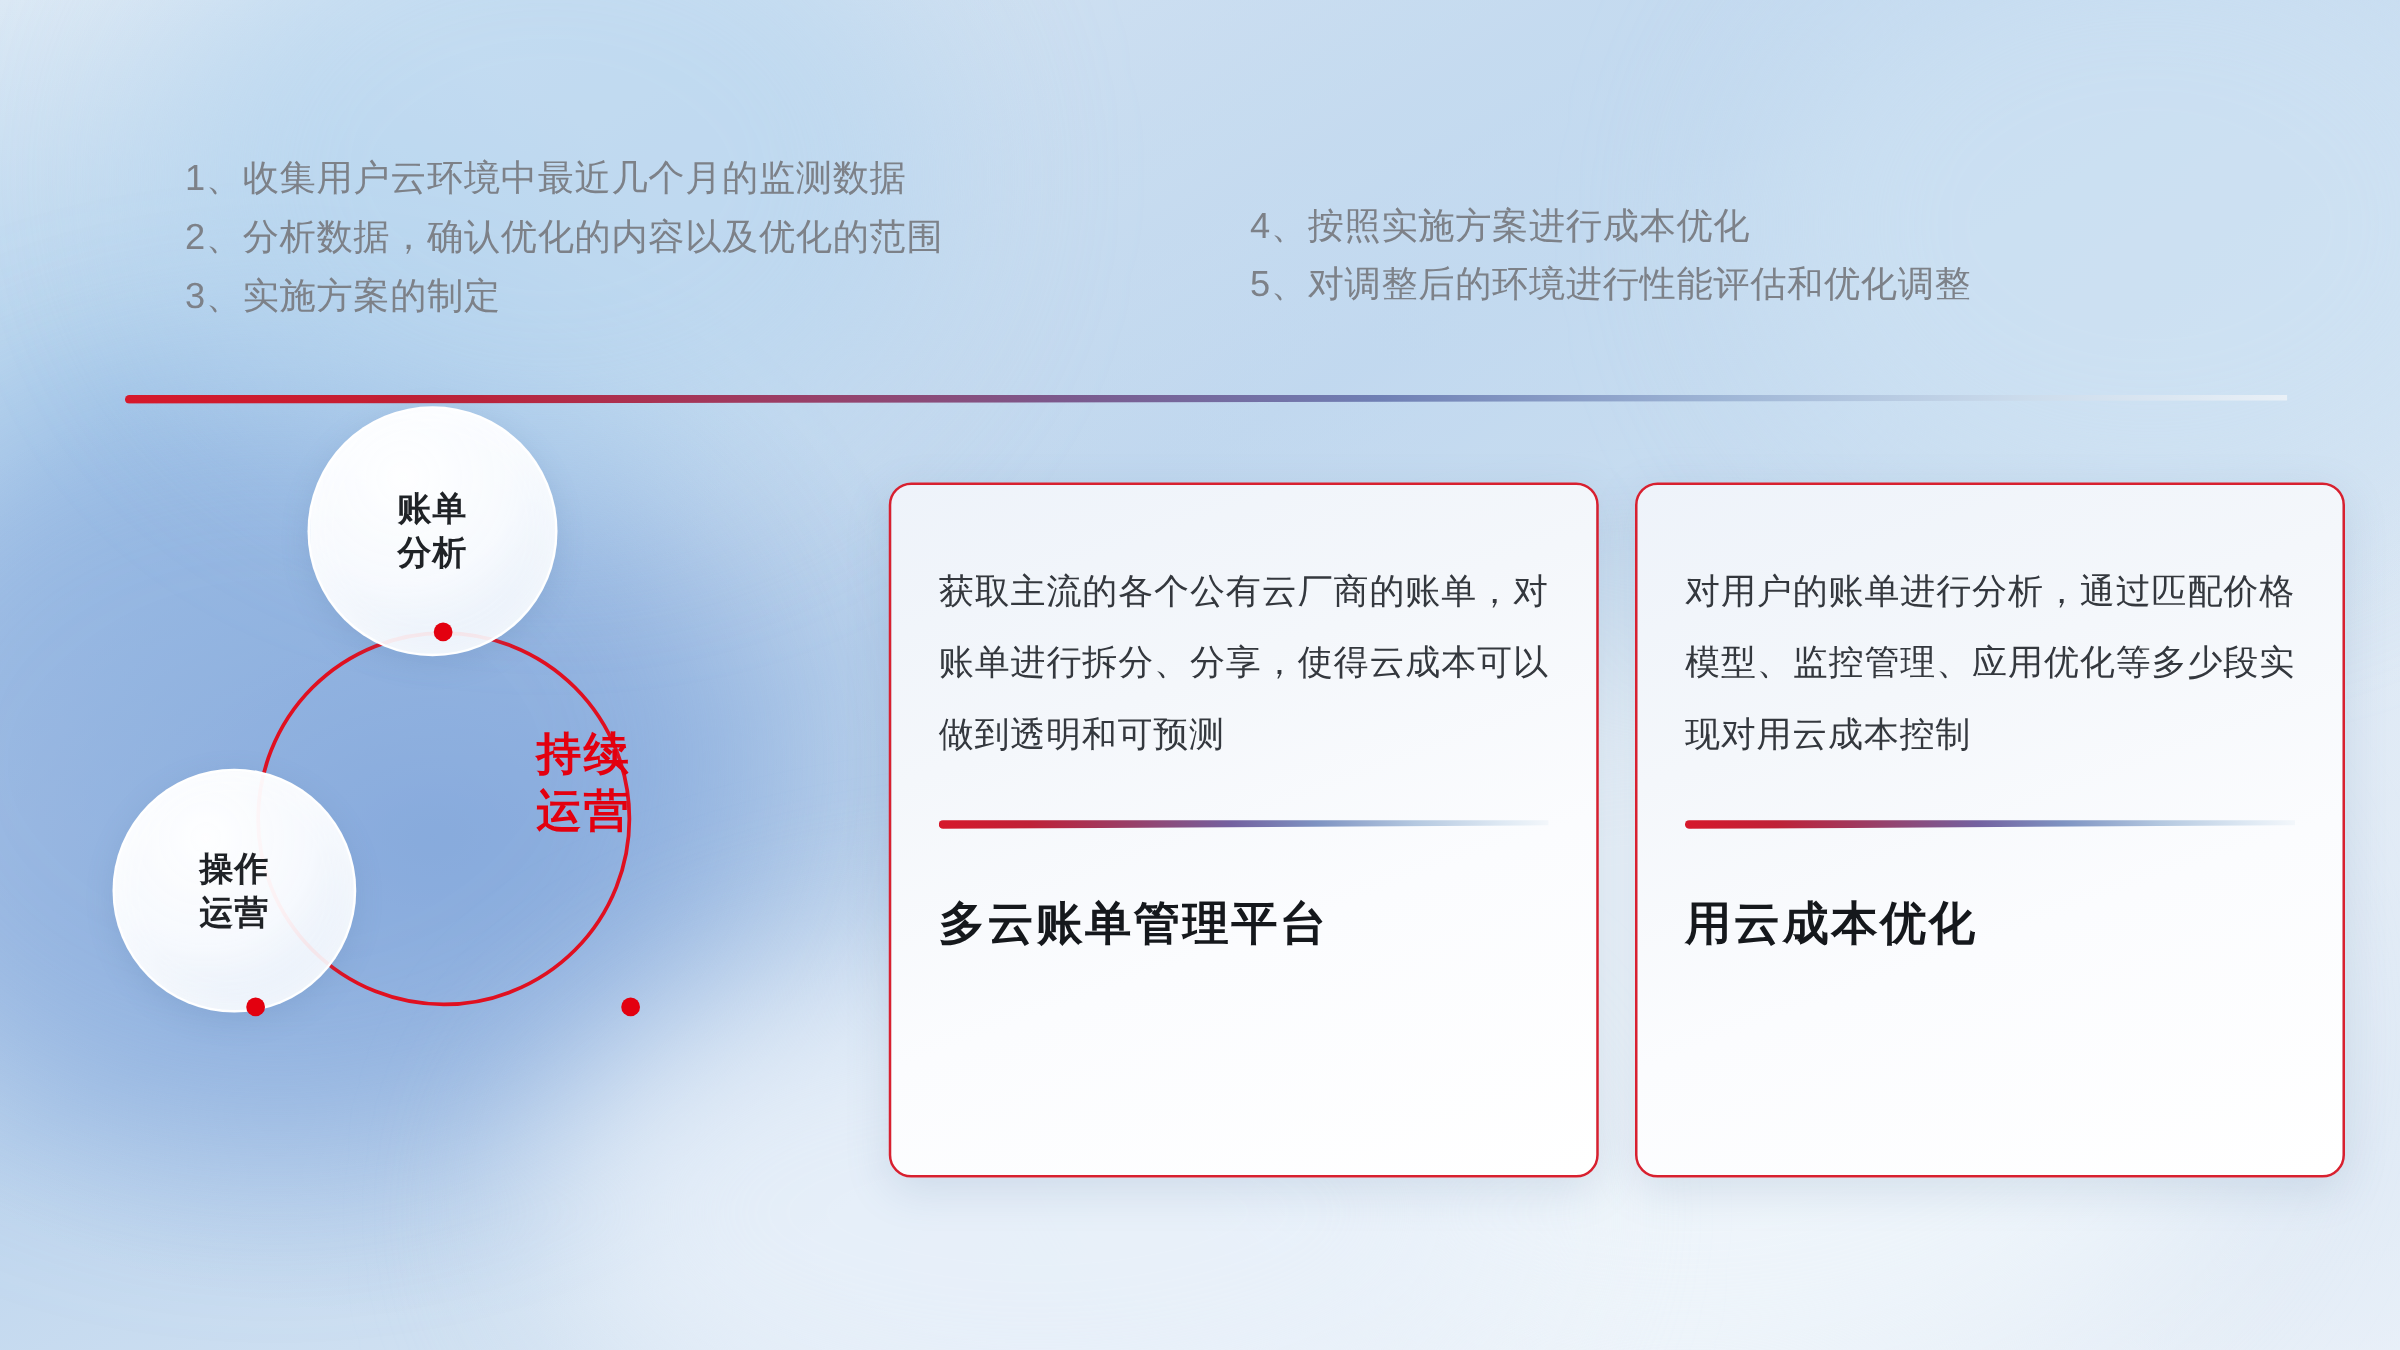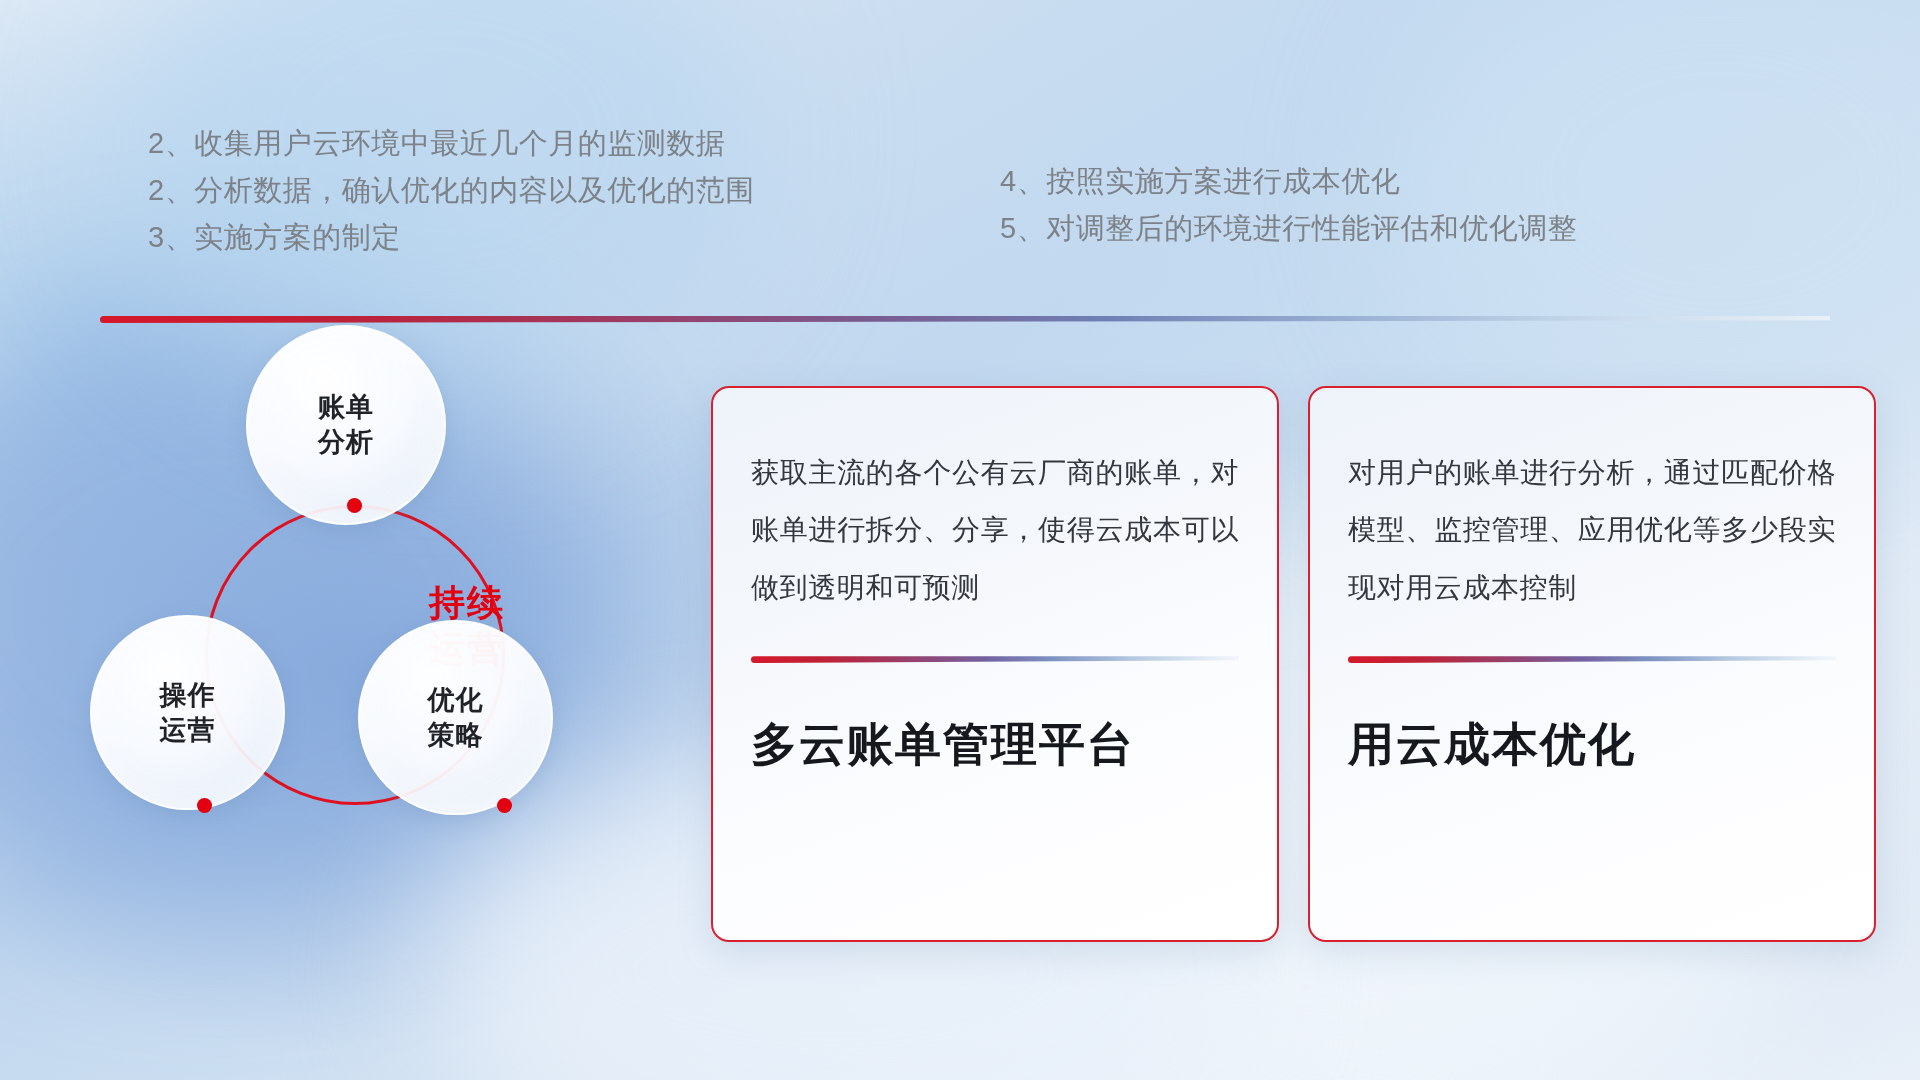--- a/index.html
+++ b/index.html
@@ -173,39 +173,39 @@
         #7361a0 48%,
         #7e93c2 62%,
         #b4c8e0 78%,
         #dde8f3 92%,
         #f3f7fb 100%);
     clip-path: polygon(0 0, 100% 0, 100% 58%, 0 100%);
   }
   .card-title {
     margin-top: 54px;
     color: #15181c;
-    font-size: 46px;
+    font-size: 37px;
     font-weight: 800;
     letter-spacing: 2px;
     line-height: 1.2;
   }
 </style>
 </head>
 <body>
 
 <div id="slide">
 
   <div class="blob b1"></div>
   <div class="blob b2"></div>
   <div class="blob b3"></div>
   <div class="blob b4"></div>
   <div class="blob b5"></div>
 
   <div class="list left">
-    <span class="list-item">2、收集用户云环境中最近几个月的监测数据</span>
+    <span class="list-item">1、收集用户云环境中最近几个月的监测数据</span>
     <span class="list-item">2、分析数据，确认优化的内容以及优化的范围</span>
     <span class="list-item">3、实施方案的制定</span>
   </div>
 
   <div class="list right">
     <span class="list-item">4、按照实施方案进行成本优化</span>
     <span class="list-item">5、对调整后的环境进行性能评估和优化调整</span>
   </div>
 
   <div class="rule"></div>
@@ -226,26 +226,20 @@
       </div>
     </div>
 
     <div class="bubble left">
       <div>
         <div>操作</div>
         <div>运营</div>
       </div>
     </div>
 
-    <div class="bubble right">
-      <div>
-        <div>优化</div>
-        <div>策略</div>
-      </div>
-    </div>
 
     <div class="node-dot d-top"></div>
     <div class="node-dot d-left"></div>
     <div class="node-dot d-right"></div>
   </div>
 
   <div class="card c1">
     <div class="card-body">获取主流的各个公有云厂商的账单，对账单进行拆分、分享，使得云成本可以做到透明和可预测</div>
     <div class="card-divider"></div>
     <div class="card-title">多云账单管理平台</div>

